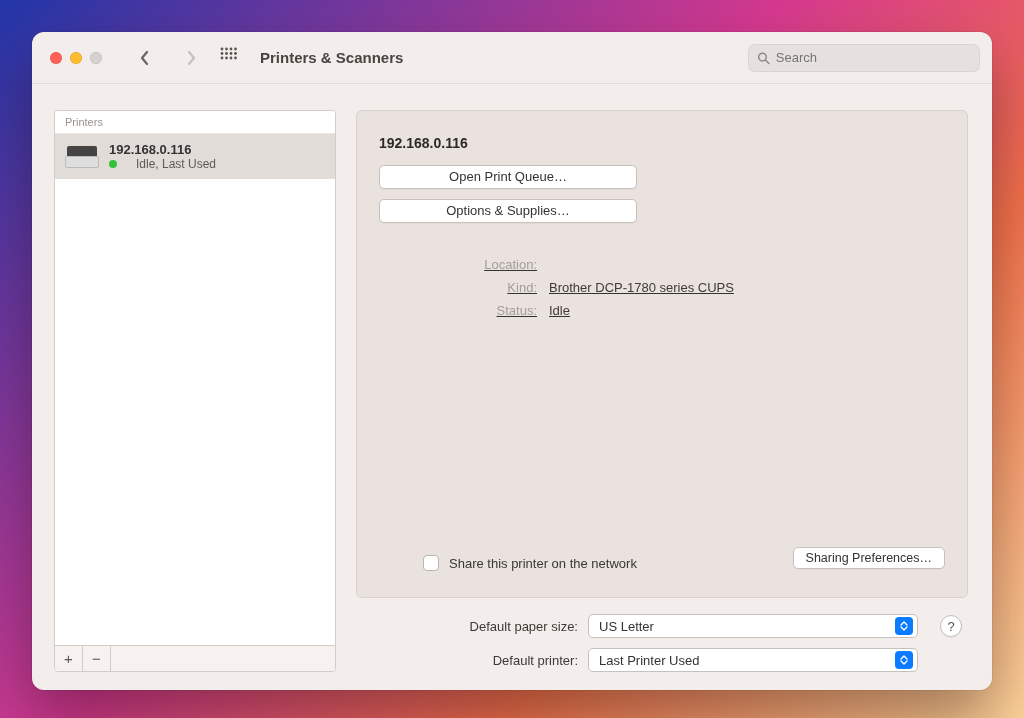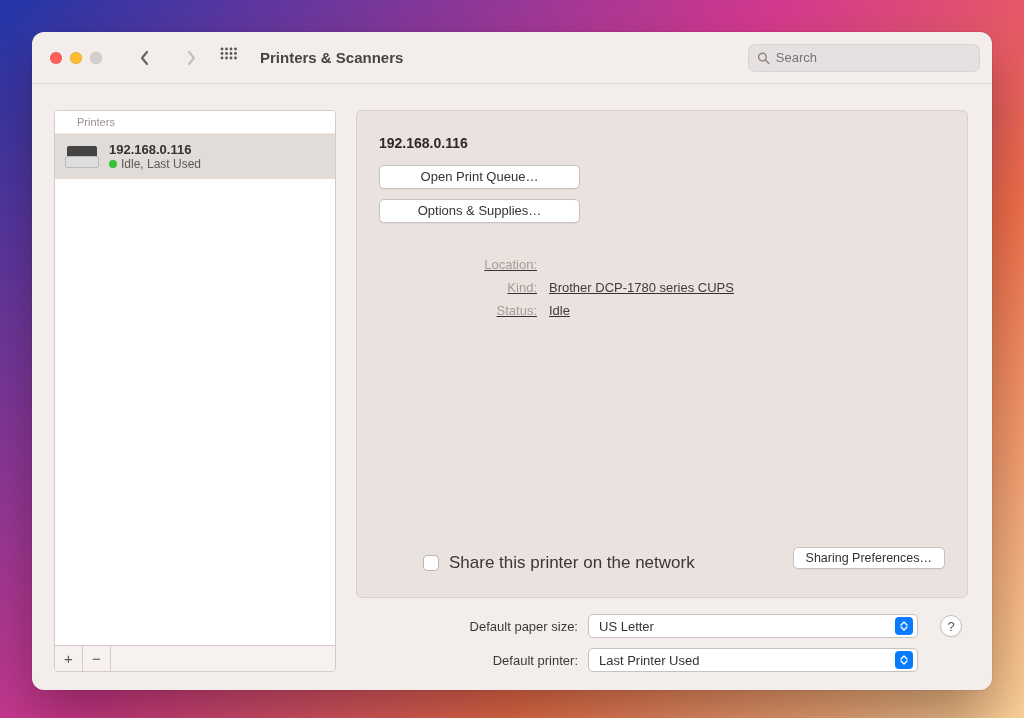--- a/index.html
+++ b/index.html
@@ -50,34 +50,34 @@
     border:none; background:transparent; outline:none;
     font-size:13px; color:#000000; width:100%;
   }
   .content { flex:1; display:flex; padding: 26px 24px 18px 22px; gap: 20px; }
   .sidebar {
     width: 282px; display:flex; flex-direction:column;
     border: 1px solid #d4ccc8; border-radius: 4px; overflow:hidden;
     background:#fff;
   }
   .side-header {
-    padding: 5px 22px; font-size:11px; color:#9b938e; background:#fff;
+    padding: 5px 10px; font-size:11px; color:#9b938e; background:#fff;
     border-bottom: 1px solid #eee6e2;
   }
   .printer-item {
     display:flex; align-items:center; gap:10px; padding:8px 10px;
     background:#e2dcd8; cursor:pointer;
   }
   .printer-thumb {
     width: 34px; height:28px; position:relative;
   }
   .printer-thumb .top { position:absolute; top:3px; left:2px; right:2px; height:10px; background:#444; border-radius:2px 2px 0 0;}
   .printer-thumb .bot { position:absolute; bottom:3px; left:0; right:0; height:12px; background:#dedede; border:1px solid #bbb; border-radius:2px;}
   .printer-text .name { font-size:13px; font-weight:600; color:#333; }
-  .printer-text .status { font-size:12px; color:#5f5a56; display:flex; align-items:center; gap:4px;}
+  .printer-text .status { font-size:12px; color:#5f5a56; display:flex; align-items:center; gap:19px;}
   .dot-green { width:8px; height:8px; border-radius:50%; background:#33c23a; display:inline-block;}
   .side-fill { flex:1; background:#fff; }
   .side-footer {
     height:26px; background:#f7f2ef; border-top:1px solid #d4ccc8;
     display:flex; align-items:stretch;
   }
   .side-footer .btn {
     width:28px; display:flex; align-items:center; justify-content:center;
     border-right:1px solid #d4ccc8; color:#5a5551; font-size:15px; font-weight:500; cursor:pointer;
   }
@@ -105,39 +105,39 @@
   .big-printer .slot {
     position:absolute; top:72px; left:10px; right:10px; height:4px; background:#ccc;
   }
   .big-printer .brand {
     position:absolute; top:82px; left:0; right:0; text-align:center;
     font-size:8px; color:#666; letter-spacing:0.5px;
   }
   .detail-info { flex:1; }
   .detail-title { font-size:14px; font-weight:700; color:#2d2926; margin-bottom:14px; margin-top:2px;}
   .mac-button {
-    display:block; width: 201px; height:24px; line-height:22px;
+    display:block; width: 258px; height:24px; line-height:22px;
     background:#fff; border:1px solid #c7c0bb; border-radius:5px;
     text-align:center; font-size:13px; color:#333; cursor:pointer;
     box-shadow: 0 1px 0 rgba(0,0,0,0.03);
     margin-bottom: 10px;
   }
   .mac-button.small { width:auto; padding: 0 12px; display:inline-block; height:22px; line-height:20px; font-size:12.5px;}
   .kv-table { margin-top: 24px; }
   .kv-row { display:flex; gap: 12px; margin-bottom: 8px; font-size:13px;text-decoration:underline; }
   .kv-key { width: 158px; text-align:right; color:#a59d97; }
   .kv-val { color:#403b37; }
   .share-row {
     margin-top: auto; display:flex; align-items:center; gap:10px; padding-top:10px;
   }
   .checkbox {
     width:16px; height:16px; background:#fff; border:1px solid #bcb4ae; border-radius:4px;
     margin-left: 44px; cursor:pointer;
   }
-  .share-label { font-size:17px; color:#3c3733; flex:0 0 auto;}
+  .share-label { font-size:13px; color:#3c3733; flex:0 0 auto;}
   .defaults { margin-top: 16px; display:flex; flex-direction:column; gap:10px; padding-right: 6px;}
   .def-row { display:flex; align-items:center; justify-content:flex-end; gap:10px; }
   .def-label { font-size:13px; color:#3e3935; text-align:right;}
   .select {
     width: 330px; height:24px; background:#fff; border:1px solid #c7c0bb;
     border-radius:5px; display:flex; align-items:center; padding:0 4px 0 10px;
     font-size:13px; color:#333; cursor:pointer; position:relative;
   }
   .select .chev {
     width:18px; height:18px; background:#0a7bff; border-radius:4px;

